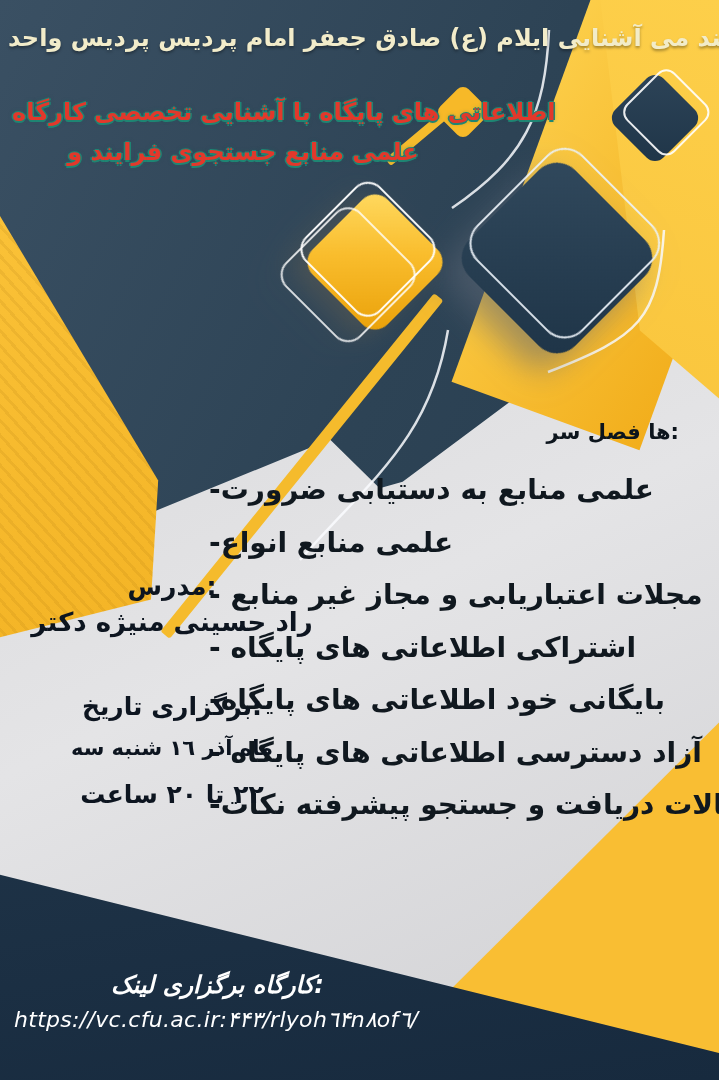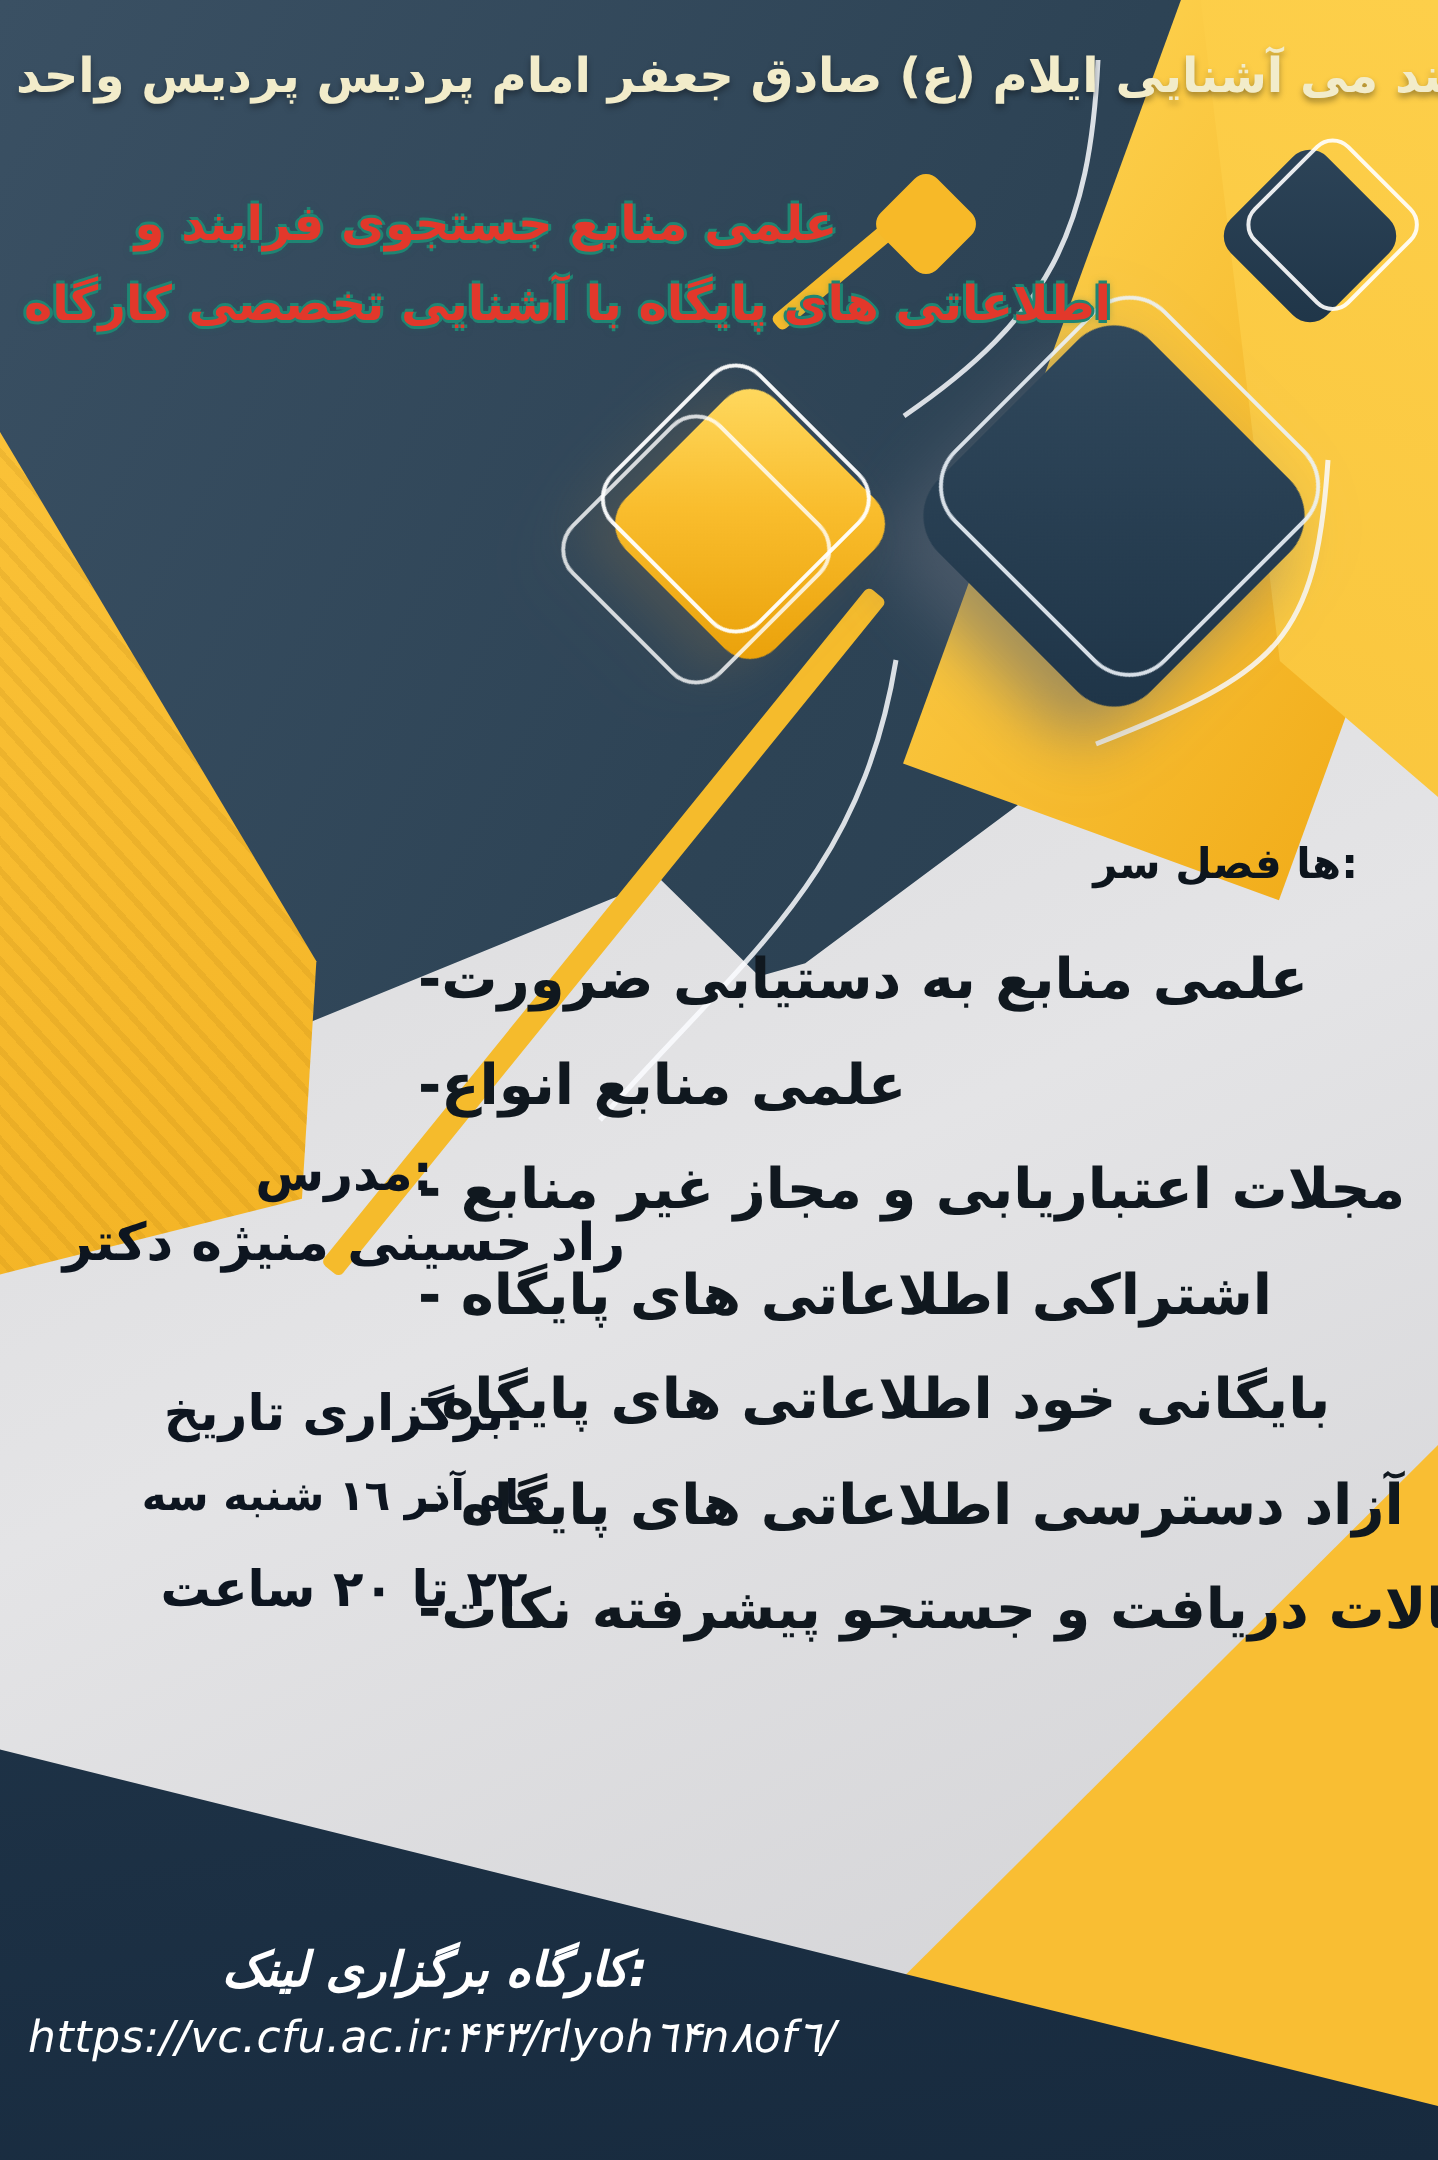--- a/index.html
+++ b/index.html
@@ -129,22 +129,22 @@
   <div class="dm d-navy-sm"></div>
   <div class="dm d-yellow-sm"></div>
 
   <div class="layer yellow-band-left"></div>
   <div class="layer yellow-tri-br"></div>
   <div class="layer navy-bottom"></div>
 
   <div class="txt org-line" data-broken-bidi=""><span class="w">واحد</span> <span class="w">پردیس</span> <span class="w">پردیس</span> <span class="w">امام</span> <span class="w">جعفر</span> <span class="w">صادق</span> <span class="w">(ع)</span> <span class="w">ایلام</span> <span class="w">آشنایی</span> <span class="w">می</span> <span class="w">کند:</span></div>
 
   <div class="txt main-title">
+    <div data-broken-bidi=""><span class="w">کارگاه</span> <span class="w">تخصصی</span> <span class="w">آشنایی</span> <span class="w">با</span> <span class="w">پایگاه</span> <span class="w">های</span> <span class="w">اطلاعاتی</span></div>
     <div data-broken-bidi=""><span class="w">و</span> <span class="w">فرایند</span> <span class="w">جستجوی</span> <span class="w">منابع</span> <span class="w">علمی</span></div>
-    <div data-broken-bidi=""><span class="w">کارگاه</span> <span class="w">تخصصی</span> <span class="w">آشنایی</span> <span class="w">با</span> <span class="w">پایگاه</span> <span class="w">های</span> <span class="w">اطلاعاتی</span></div>
   </div>
 
   <div class="txt topics-heading" data-broken-bidi=""><span class="w">سر</span> <span class="w">فصل</span> <span class="w">ها:</span></div>
 
   <div class="txt topics-list">
     <div class="topic-item" data-broken-bidi=""><span class="w">-ضرورت</span> <span class="w">دستیابی</span> <span class="w">به</span> <span class="w">منابع</span> <span class="w">علمی</span></div>
     <div class="topic-item" data-broken-bidi=""><span class="w">-انواع</span> <span class="w">منابع</span> <span class="w">علمی</span></div>
     <div class="topic-item" data-broken-bidi=""><span class="w">-</span> <span class="w">منابع</span> <span class="w">غیر</span> <span class="w">مجاز</span> <span class="w">و</span> <span class="w">اعتباریابی</span> <span class="w">مجلات</span></div>
     <div class="topic-item" data-broken-bidi=""><span class="w">-</span> <span class="w">پایگاه</span> <span class="w">های</span> <span class="w">اطلاعاتی</span> <span class="w">اشتراکی</span></div>
     <div class="topic-item" data-broken-bidi=""><span class="w">-پایگاه</span> <span class="w">های</span> <span class="w">اطلاعاتی</span> <span class="w">خود</span> <span class="w">بایگانی</span></div>

